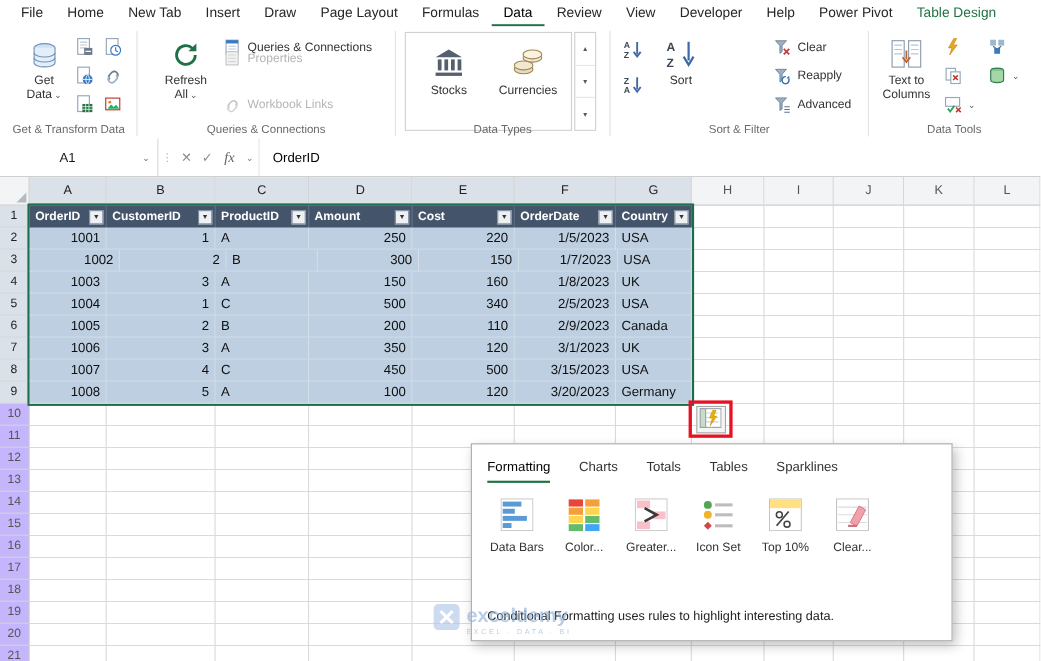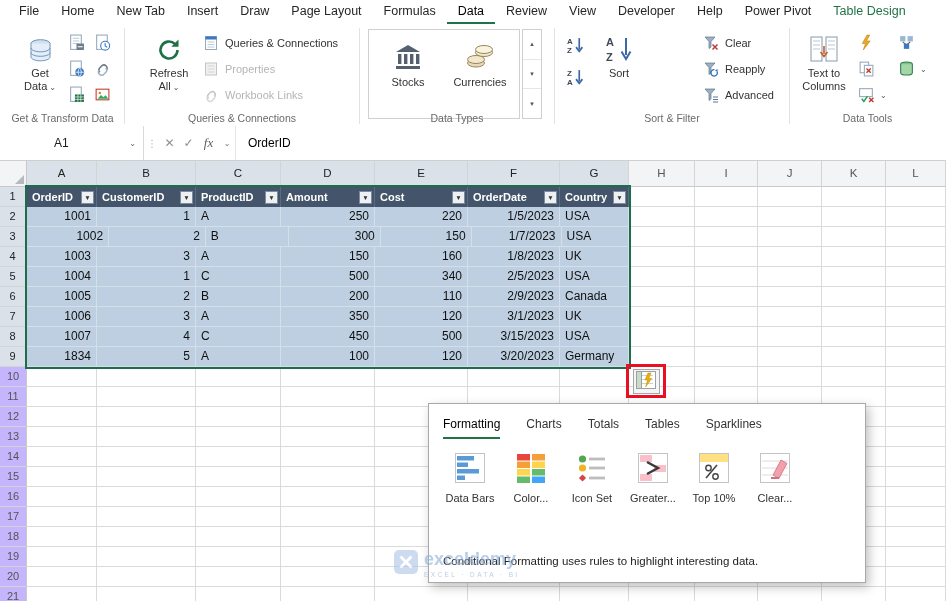--- a/index.html
+++ b/index.html
@@ -191,21 +191,21 @@
     <div class="smallitem" style="left:202px;top:8px">
       <span class="sicon16">
           <svg width="16" height="16" viewBox="0 0 16 16">
             <rect x="2.5" y="1.5" width="11" height="13" fill="#fff" stroke="#97a8ba"></rect>
             <rect x="2.5" y="1.5" width="11" height="3" fill="#3a79c3"></rect>
             <path d="M4.5 7h7M4.5 9.5h7M4.5 12h7" stroke="#bcc9d6"></path>
           </svg>
         </span>
       <span>Queries &amp; Connections</span>
     </div>
-    <div class="smallitem disabled" style="left:202px;top:34px">
+    <div class="smallitem disabled" style="left:202px;top:18px">
       <span class="sicon16">
           <svg width="16" height="16" viewBox="0 0 16 16">
             <rect x="2.5" y="2" width="11" height="12" fill="#f2f2f2" stroke="#c4c4c4"></rect>
             <path d="M4.5 5h7M4.5 8h7M4.5 11h7" stroke="#d4d4d4"></path>
           </svg>
         </span>
       <span>Properties</span>
     </div>
     <div class="smallitem disabled" style="left:202px;top:60px">
       <span class="sicon16">
@@ -500,21 +500,21 @@
           <div class="xtr">
             <div class="xtd right" style="width: 70px;">1007</div>
             <div class="xtd right" style="width: 99px;">4</div>
             <div class="xtd left" style="width: 85px;">C</div>
             <div class="xtd right" style="width: 94px;">450</div>
             <div class="xtd right" style="width: 93px;">500</div>
             <div class="xtd right" style="width: 92px;">3/15/2023</div>
             <div class="xtd left" style="width: 69px;">USA</div>
           </div>
           <div class="xtr">
-            <div class="xtd right" style="width: 70px;">1834</div>
+            <div class="xtd right" style="width: 70px;">1008</div>
             <div class="xtd right" style="width: 99px;">5</div>
             <div class="xtd left" style="width: 85px;">A</div>
             <div class="xtd right" style="width: 94px;">100</div>
             <div class="xtd right" style="width: 93px;">120</div>
             <div class="xtd right" style="width: 92px;">3/20/2023</div>
             <div class="xtd left" style="width: 69px;">Germany</div>
           </div>
         </div>
     </div>
   </div>
@@ -557,38 +557,38 @@
               <rect x="16" y="8.5" width="13" height="6.5" fill="#ffd54f"></rect>
               <rect x="1" y="16" width="13" height="6.5" fill="#ffd54f"></rect>
               <rect x="16" y="16" width="13" height="6.5" fill="#66bb6a"></rect>
               <rect x="1" y="23.5" width="13" height="6.5" fill="#66bb6a"></rect>
               <rect x="16" y="23.5" width="13" height="6.5" fill="#42a5f5"></rect>
             </svg></span>
           <span class="qlabel">Color...</span>
         </div>
         <div class="qitem">
           <span class="qicon"><svg width="30" height="30" viewBox="0 0 30 30">
+              <rect x="0.5" y="0.5" width="29" height="29" fill="#fff" stroke="#c4c4c4"></rect>
+              <rect x="2" y="2" width="12" height="7" fill="#f8c0c8"></rect>
+              <rect x="16" y="12" width="12" height="7" fill="#f8c0c8"></rect>
+              <rect x="2" y="21" width="12" height="7" fill="#f8c0c8"></rect>
+              <path d="M9 9l11 6-11 6" fill="none" stroke="#3a3a3a" stroke-width="2.4"></path>
+            </svg></span>
+          <span class="qlabel">Greater...</span>
+        </div>
+        <div class="qitem">
+          <span class="qicon"><svg width="30" height="30" viewBox="0 0 30 30">
               <circle cx="5.5" cy="6" r="3.6" fill="#53a653"></circle>
               <rect x="12" y="4.6" width="16" height="2.8" fill="#bdbdbd"></rect>
               <circle cx="5.5" cy="15" r="3.6" fill="#f0b429"></circle>
               <rect x="12" y="13.6" width="16" height="2.8" fill="#bdbdbd"></rect>
               <path d="M5.5 21.4l3.6 3.6-3.6 3.6-3.6-3.6z" fill="#d64545"></path>
               <rect x="12" y="23.6" width="16" height="2.8" fill="#bdbdbd"></rect>
             </svg></span>
           <span class="qlabel">Icon Set</span>
-        </div>
-        <div class="qitem">
-          <span class="qicon"><svg width="30" height="30" viewBox="0 0 30 30">
-              <rect x="0.5" y="0.5" width="29" height="29" fill="#fff" stroke="#c4c4c4"></rect>
-              <rect x="2" y="2" width="12" height="7" fill="#f8c0c8"></rect>
-              <rect x="16" y="12" width="12" height="7" fill="#f8c0c8"></rect>
-              <rect x="2" y="21" width="12" height="7" fill="#f8c0c8"></rect>
-              <path d="M9 9l11 6-11 6" fill="none" stroke="#3a3a3a" stroke-width="2.4"></path>
-            </svg></span>
-          <span class="qlabel">Greater...</span>
         </div>
         <div class="qitem">
           <span class="qicon"><svg width="30" height="30" viewBox="0 0 30 30">
               <rect x="0.5" y="0.5" width="29" height="29" fill="#fff" stroke="#c4c4c4"></rect>
               <rect x="1" y="1" width="28" height="8" fill="#ffe184"></rect>
               <path d="M7 25l11-13" stroke="#444" stroke-width="1.6"></path>
               <circle cx="9.5" cy="15" r="2.7" fill="none" stroke="#444" stroke-width="1.4"></circle>
               <circle cx="16.5" cy="23.5" r="2.7" fill="none" stroke="#444" stroke-width="1.4"></circle>
             </svg></span>
           <span class="qlabel">Top 10%</span>

